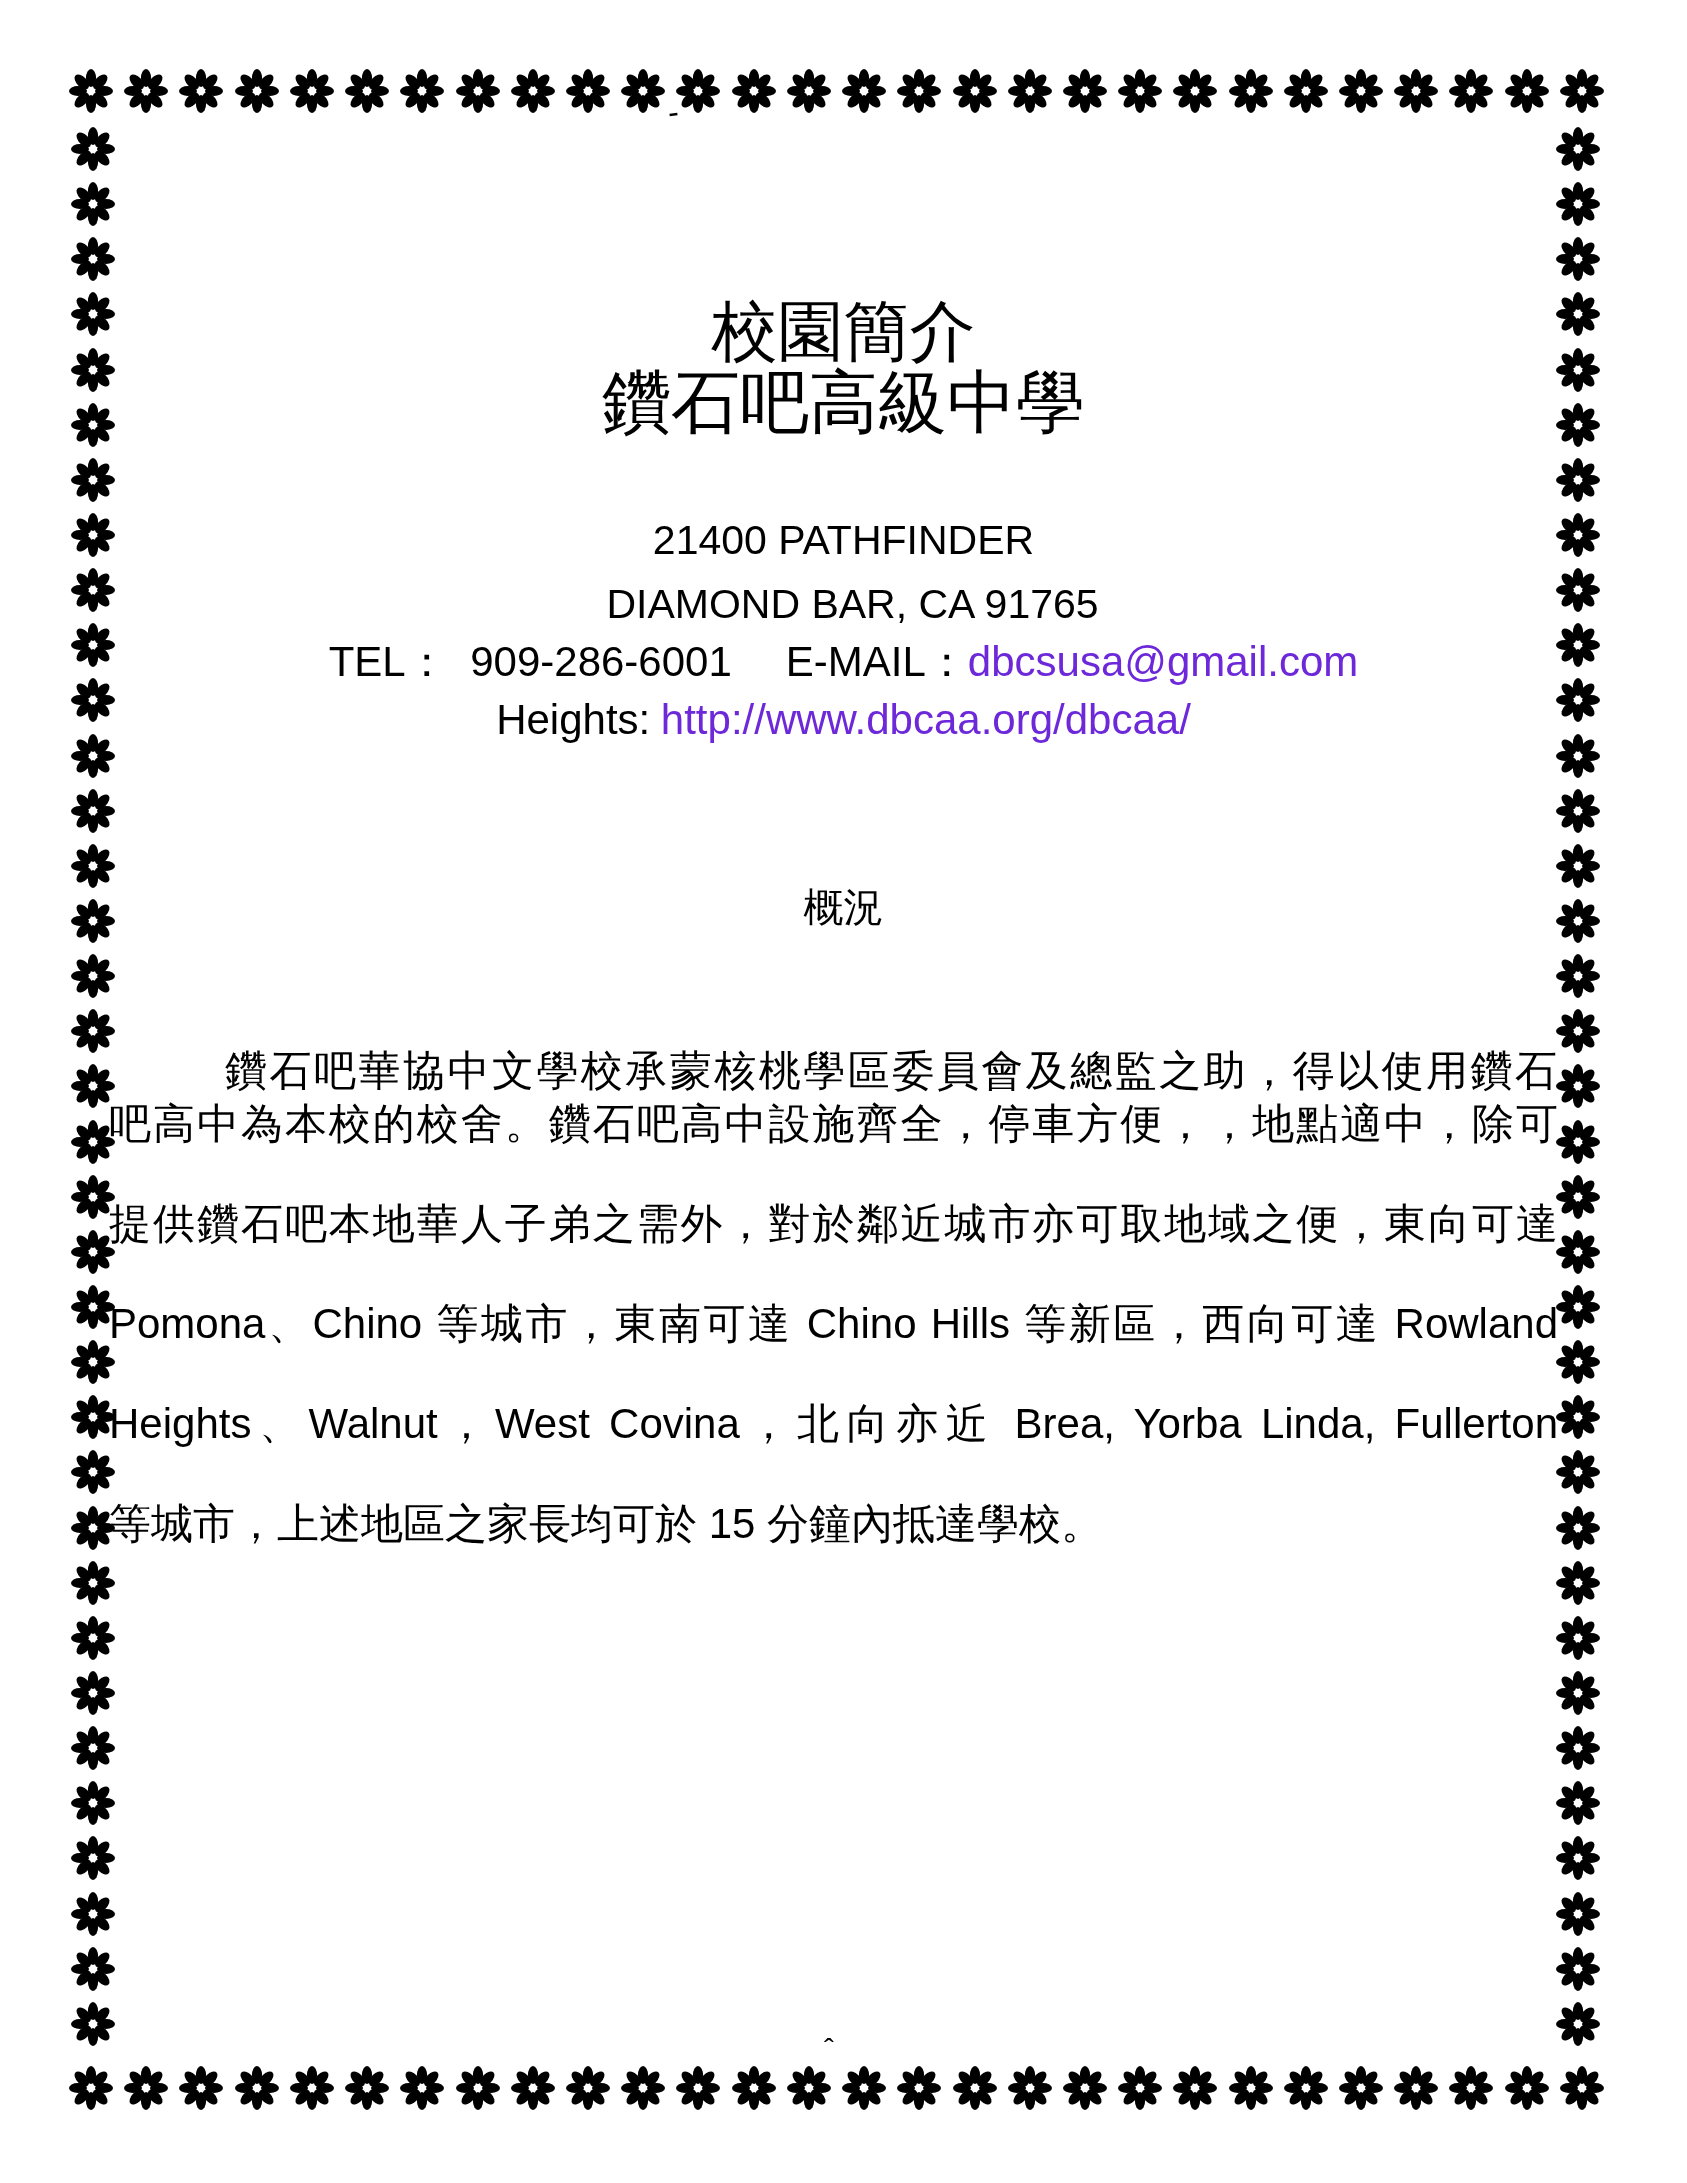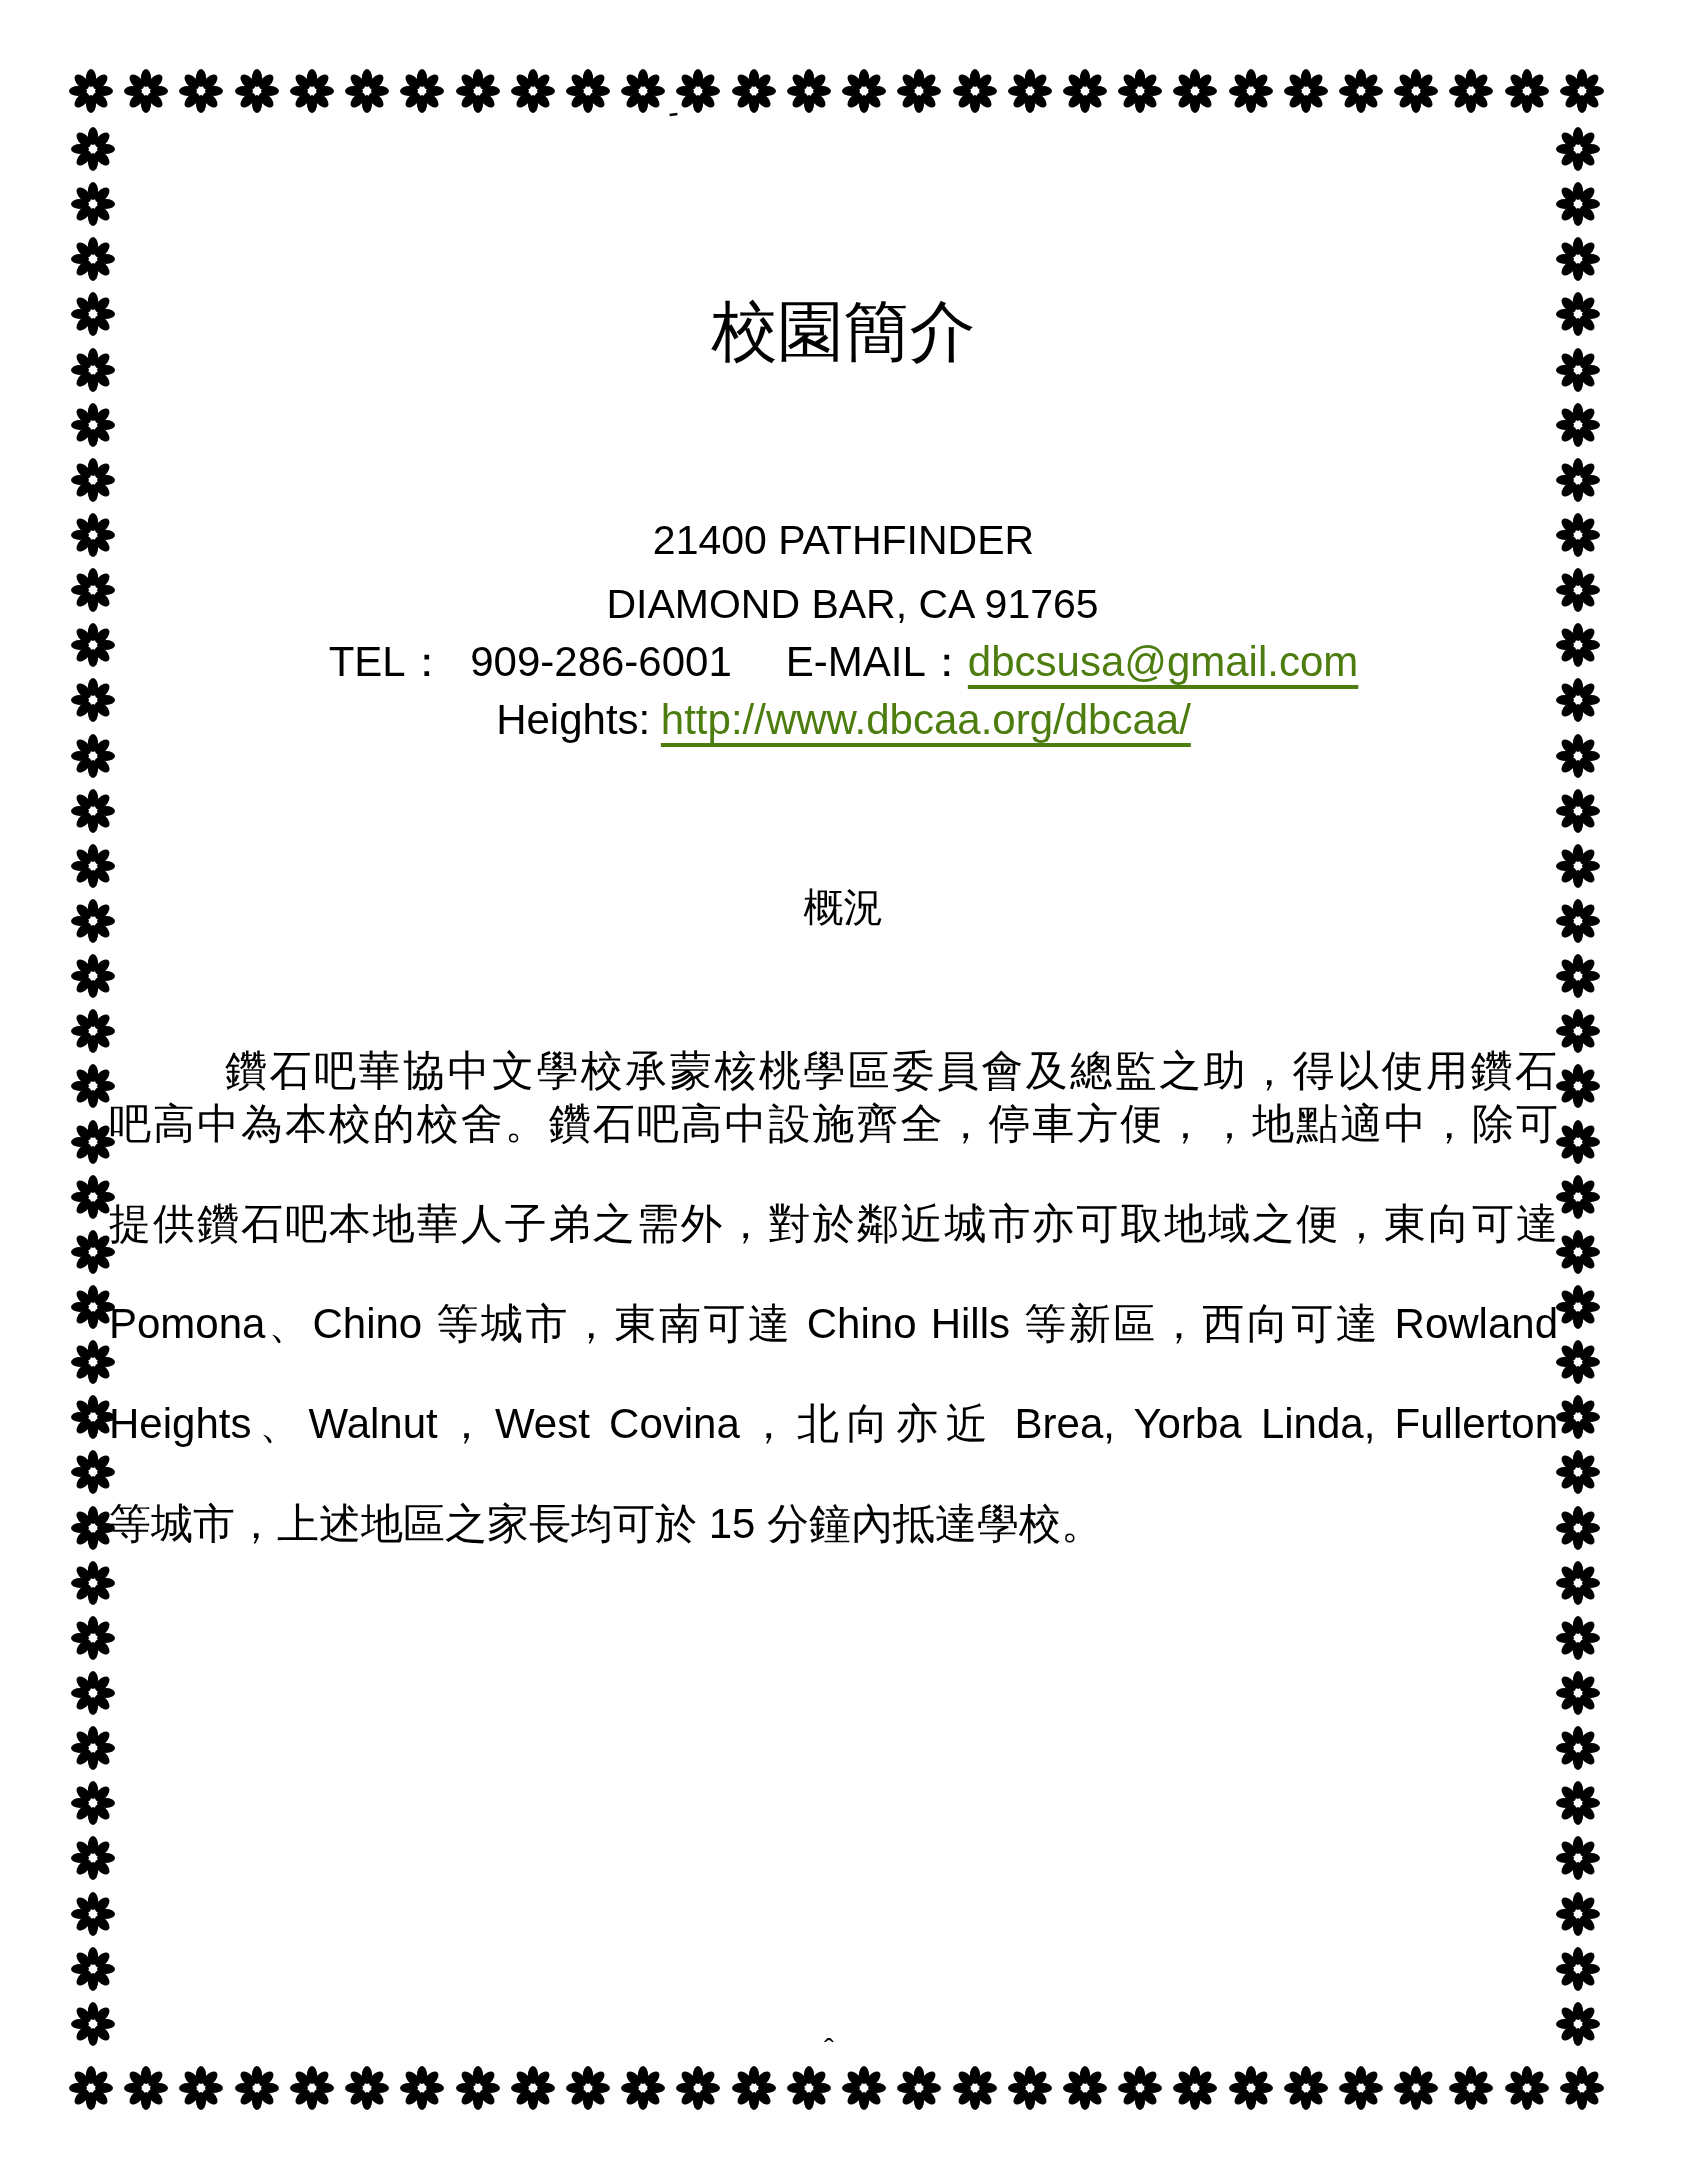--- a/index.html
+++ b/index.html
@@ -27,22 +27,21 @@
   #addr2{top:581px;font-size:41px;padding-left:18px;}
   #tel-line{top:634px;font-size:42px;}
   #web-line{top:696px;font-size:42px;}
   #overview-heading{top:880px;font-size:40px;}
 
   .tel-num{margin:0 30px 0 22.5px;}
   .email-label{margin-left:24px;}
   .web-label{margin-right:10.6px;}
 
   a.doclink{
-    color:#4d7c0f;
-    text-decoration:underline;
+    color:#6d28d9;
     text-decoration-thickness:4px;
     text-underline-offset:8.6px;
     cursor:pointer;
   }
 
   
   .para-line{
     position:absolute;left:109px;width:1449px;
     font-size:42px;line-height:57px;
     text-align:justify;text-align-last:justify;
@@ -462,20 +461,21 @@
       </svg>
       <svg viewBox="0 0 66 66" class="flower">
         <use href="#flower8"></use>
       </svg>
     </div>
 
   <div id="stray-top">‐</div>
   <div id="stray-bottom">ˆ</div>
 
   <div id="title-zh1" class="cline">校園簡介</div>
+  <div id="title-zh2" class="cline">鑽石吧高級中學</div>
   <div id="addr1" class="cline">21400 PATHFINDER</div>
   <div id="addr2" class="cline">DIAMOND BAR, CA 91765</div>
 
   <div id="tel-line" class="cline">
     <span>TEL：</span><span class="tel-num">909-286-6001</span><span class="email-label">E-MAIL：</span><a class="doclink">dbcsusa@gmail.com</a>
   </div>
 
   <div id="web-line" class="cline">
     <span class="web-label">Heights:</span><a class="doclink">http://www.dbcaa.org/dbcaa/</a>
   </div>

